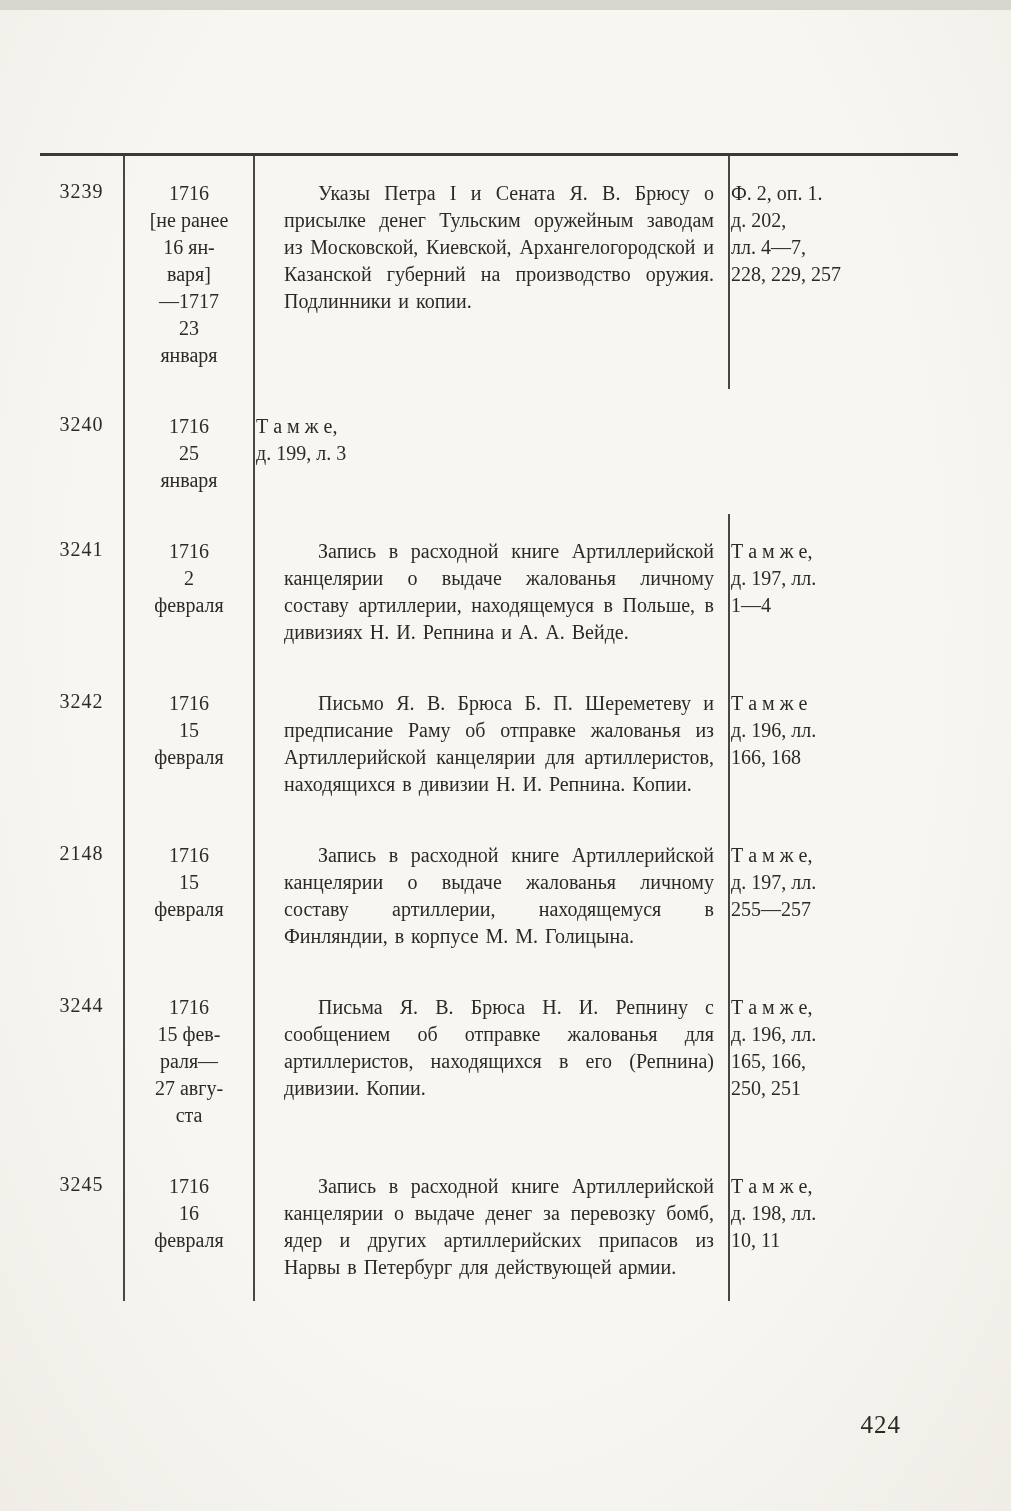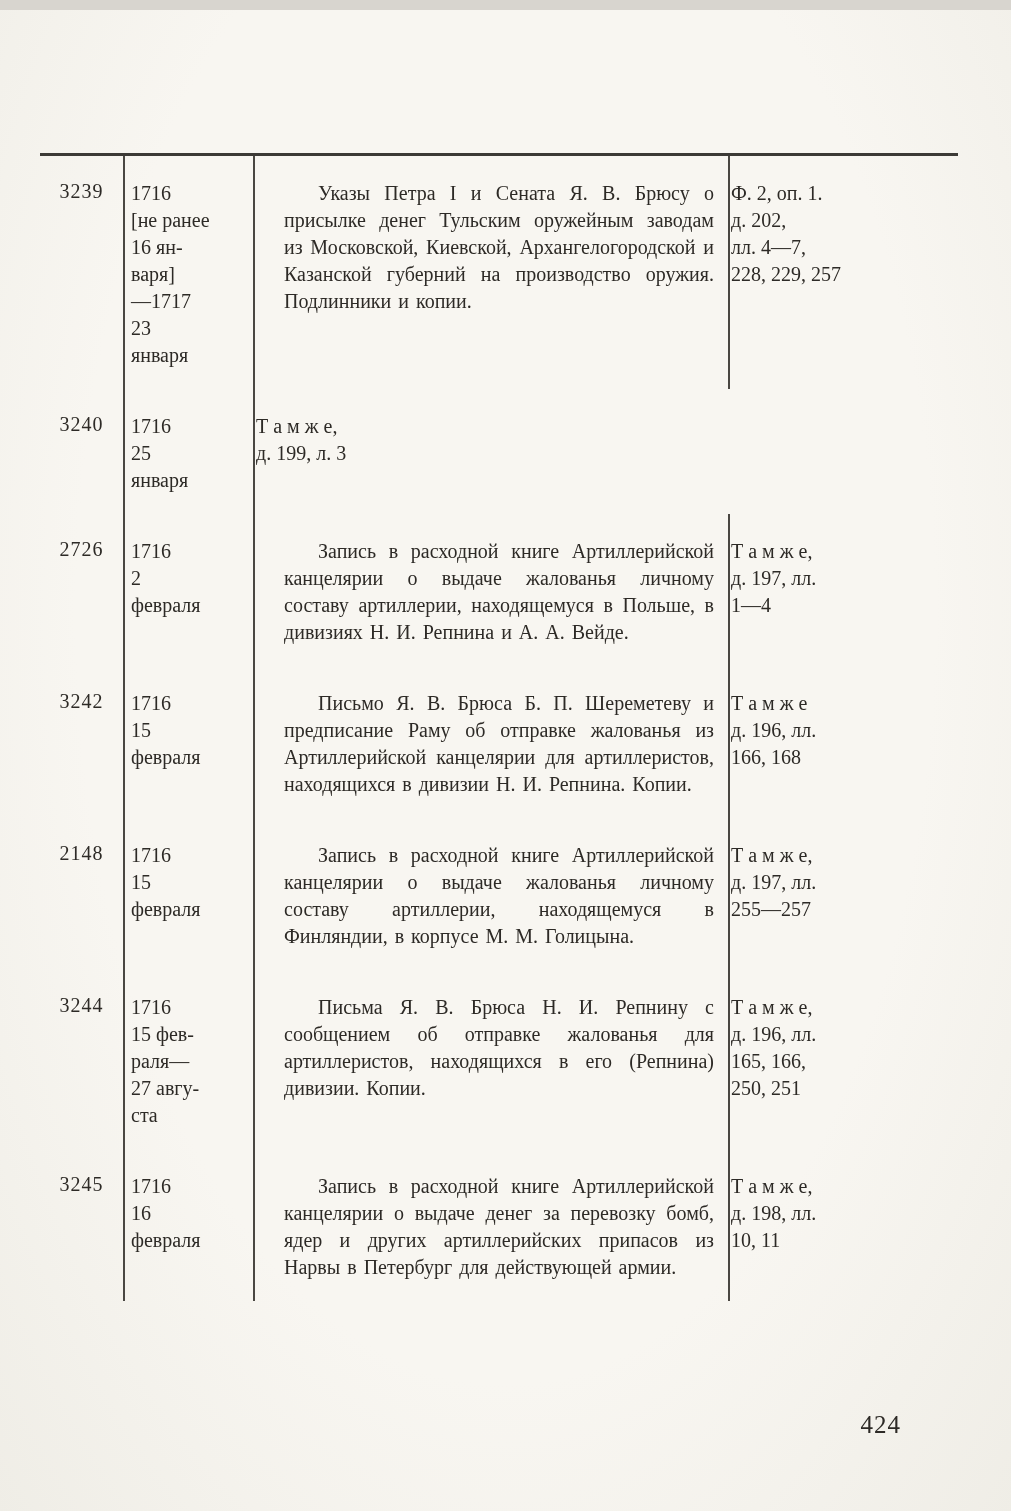--- a/index.html
+++ b/index.html
@@ -36,21 +36,21 @@
     font-size: 20px;
     line-height: 27px;
   }
   .cell.num {
     text-align: center;
     border-right: 2px solid #4a4742;
     padding-top: 22px;
     letter-spacing: 1px;
   }
   .cell.date {
-    text-align: left;
+    text-align: center;
     border-right: 2px solid #4a4742;
     white-space: pre-line;
     padding-left: 6px;
     padding-right: 6px;
   }
   .cell.desc {
     border-right: 2px solid #4a4742;
     padding-left: 29px;
     padding-right: 14px;
     text-align: justify;
@@ -97,21 +97,21 @@
     <div class="row">
       <div class="cell num">3240</div>
       <div class="cell date">1716
 25
 января</div>
       <div class="cell ref">Т а м   ж е,
 д. 199, л. 3</div>
     </div>
 
     <div class="row">
-      <div class="cell num">2726</div>
+      <div class="cell num">3241</div>
       <div class="cell date">1716
 2
 февраля</div>
       <div class="cell desc">Запись в расходной книге Артиллерийской канцелярии о выдаче жалованья личному составу артиллерии, находящемуся в Польше, в дивизиях Н. И. Репнина и А. А. Вейде.</div>
       <div class="cell ref">Т а м   ж е,
 д. 197, лл.
 1—4</div>
     </div>
 
     <div class="row">

